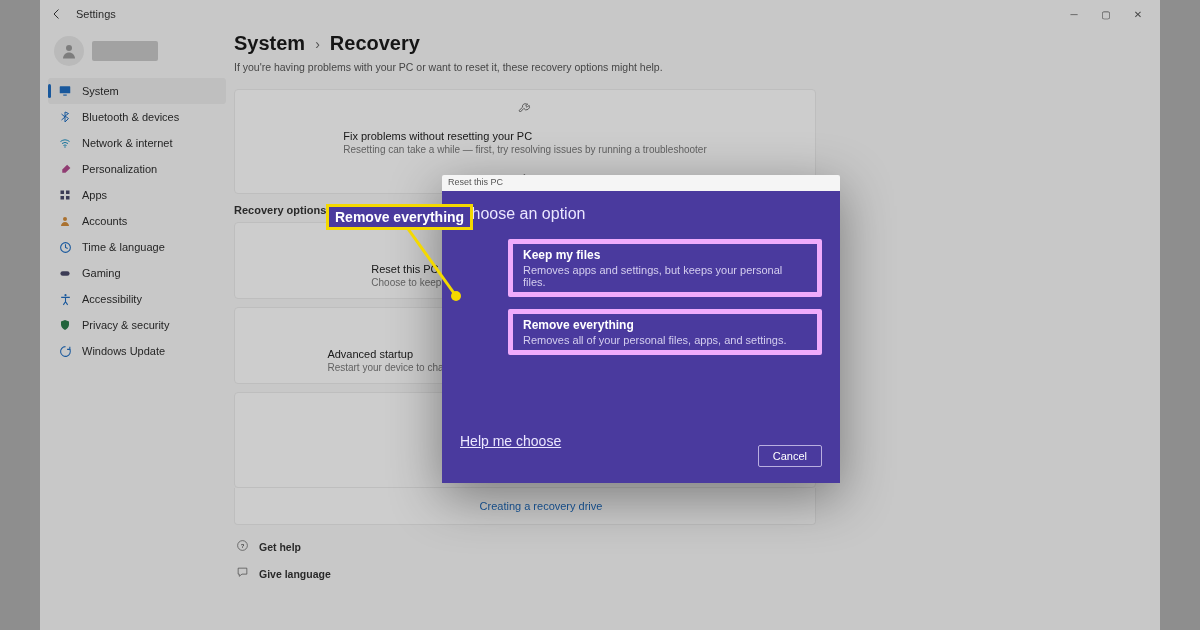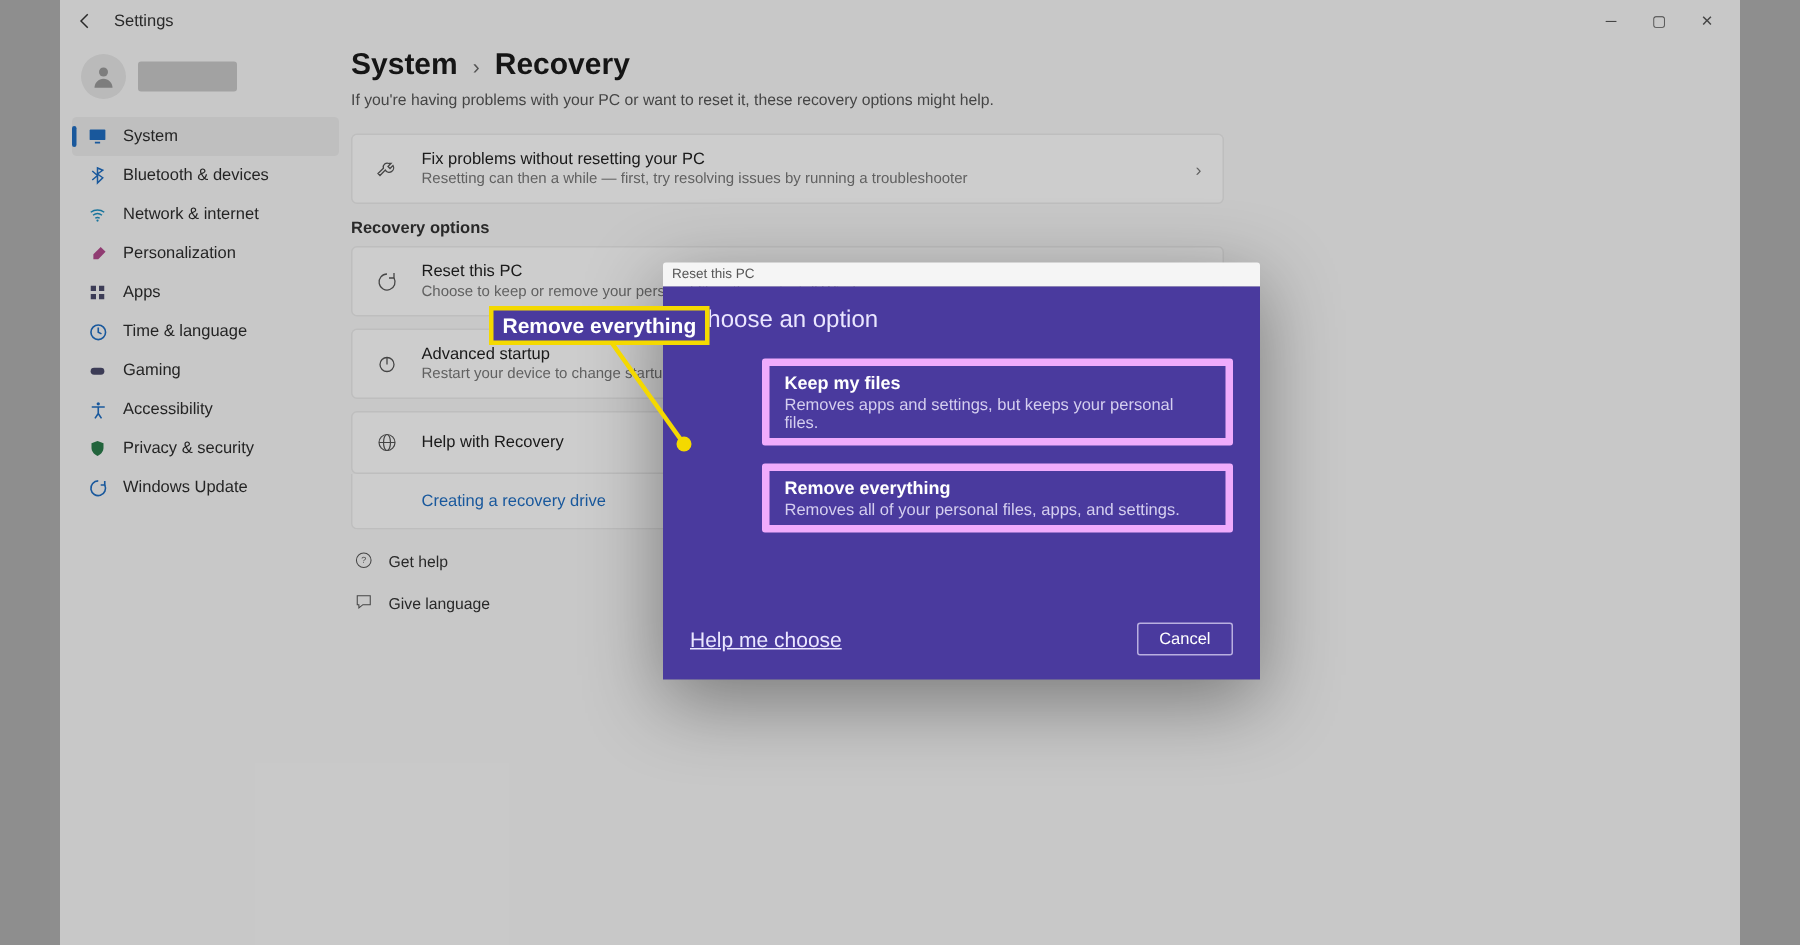--- a/index.html
+++ b/index.html
@@ -44,43 +44,43 @@
 .nav li.sel::before { content: ""; position: absolute; left: 0; top: 6px; bottom: 6px; width: 3px; background: #1f6cbf; border-radius: 2px; }
 .nav .nico { width: 14px; height: 14px; display: flex; align-items: center; justify-content: center; }
 
 
 .crumb { display: flex; align-items: center; gap: 10px; font-size: 20px; font-weight: 600; color: #1a1a1a; margin-bottom: 6px; }
 .crumb .chev { font-size: 14px; color: #666; font-weight: 400; }
 .crumb .parent { font-weight: 600; }
 .subtitle { font-size: 10.5px; color: #555; margin-bottom: 16px; }
 
 
-.card { background: #fbfbfb; border: 1px solid #e8e8e8; border-radius: 4px; margin-bottom: 8px; display: flex; align-items: center; padding: 10px 14px; gap: 14px; width: 582px; }
+.card { background: #fbfbfb; border: 1px solid #e8e8e8; border-radius: 4px; margin-bottom: 8px; display: flex; align-items: center; padding: 10px 14px; gap: 14px; width: 582px; flex-direction: column; }
 .card .cico { width: 18px; display: flex; align-items: center; justify-content: center; color: #555; }
 .card .ctxt { flex: 1; }
 .card .ct1 { font-size: 11px; color: #222; }
 .card .ct2 { font-size: 10px; color: #777; margin-top: 2px; }
 .card .cchev { color: #777; font-size: 12px; }
 
 .section-h { font-size: 11px; font-weight: 600; color: #333; margin: 10px 0 6px 0; }
 
-.footer-links { margin-top: 10px; }
+.footer-links { margin-top: 10px; font-weight: bold; }
 .flink { display: flex; align-items: center; gap: 10px; font-size: 10.5px; color: #333; padding: 4px 2px; margin-bottom: 4px; }
 
 
 .dialog-shadow { position: absolute; left: 402px; top: 175px; width: 398px; filter: drop-shadow(0 14px 26px rgba(0,0,0,0.4)); z-index: 20; }
 .dlg-titlebar { height: 16px; background: #f5f5f5; border-radius: 2px 2px 0 0; font-size: 9px; color: #555; padding: 2px 6px; }
 .dialog { background: #4a3a9e; color: #fff; padding: 14px 18px 16px 18px; }
 .dlg-h { font-size: 16px; font-weight: 400; margin-bottom: 16px; color: #eae6ff; }
 .opt { border: 5px solid #f0abfc; border-radius: 2px; padding: 4px 10px; margin-bottom: 12px; cursor: pointer; margin-left: 48px; }
 .opt .o1 { font-size: 12px; font-weight: 600; color: #fff; }
 .opt .o2 { font-size: 11px; color: #d4ceef; margin-top: 2px; }
 .dlg-footer { display: flex; align-items: center; justify-content: space-between; margin-top: 60px; }
 .help-link { font-size: 14px; text-decoration: underline; color: #eae6ff; }
-.cancel-btn { border: 1px solid #b9afe0; background: transparent; color: #fff; font-size: 11px; padding: 4px 14px; border-radius: 2px; cursor: pointer; }
+.cancel-btn { border: 1px solid #b9afe0; background: transparent; color: #fff; font-size: 11px; padding: 4px 14px; border-radius: 2px; cursor: pointer; margin-top: 30px; }
 
 
 .callout-box { position: absolute; left: 286px; top: 204px; z-index: 40; background: #4a3a9e; border: 3px solid #f4d900; padding: 2px 6px; color: #fff; font-size: 14px; font-weight: 600; }
 .callout-line { position: absolute; z-index: 35; pointer-events: none; }
 .callout-dot { position: absolute; width: 10px; height: 10px; background: #f4d900; border-radius: 50%; z-index: 40; }
 </style>
 </head>
 <body>
 
 <div class="app-outer">
@@ -154,20 +154,29 @@
                     <rect x="3" y="3" width="7" height="7" fill="#4a4a6a"></rect>
                     <rect x="14" y="3" width="7" height="7" fill="#4a4a6a"></rect>
                     <rect x="3" y="14" width="7" height="7" fill="#4a4a6a"></rect>
                     <rect x="14" y="14" width="7" height="7" fill="#4a4a6a"></rect>
                   </svg>
                 </span>
                 <span>Apps</span>
               </li>
               <li>
                 <span class="nico">
+                  <svg width="12" height="13" viewBox="0 0 24 24">
+                    <circle cx="12" cy="7" r="4" fill="#d08a3a"></circle>
+                    <path d="M4 21c0-4.4 3.6-8 8-8s8 3.6 8 8" fill="#d08a3a"></path>
+                  </svg>
+                </span>
+                <span>Accounts</span>
+              </li>
+              <li>
+                <span class="nico">
                   <svg width="13" height="13" viewBox="0 0 24 24">
                     <circle cx="12" cy="12" r="9" fill="none" stroke="#1f6cbf" stroke-width="2"></circle>
                     <path d="M12 6v6l4 2" stroke="#1f6cbf" stroke-width="2" fill="none"></path>
                   </svg>
                 </span>
                 <span>Time &amp; language</span>
               </li>
               <li>
                 <span class="nico">
                   <svg width="14" height="11" viewBox="0 0 24 24">
@@ -214,21 +223,21 @@
         <div class="subtitle">If you're having problems with your PC or want to reset it, these recovery options might help.</div>
 
         <div class="card">
           <div class="cico">
             <svg width="16" height="16" viewBox="0 0 24 24">
                   <path d="M14 6a4 4 0 0 0-5.6 4.7L3 16l2 2 5.3-5.4A4 4 0 0 0 18 8l-3 3-2-2 3-3z" fill="none" stroke="#555" stroke-width="1.3"></path>
                 </svg>
           </div>
           <div class="ctxt">
             <div class="ct1">Fix problems without resetting your PC</div>
-            <div class="ct2">Resetting can then a while — first, try resolving issues by running a troubleshooter</div>
+            <div class="ct2">Resetting can take a while — first, try resolving issues by running a troubleshooter</div>
           </div>
           <div class="cchev">›</div>
         </div>
 
         <div class="section-h">Recovery options</div>
 
         <div class="card">
           <div class="cico">
             <svg width="16" height="16" viewBox="0 0 24 24">
                   <path d="M12 4a8 8 0 1 0 7 4" fill="none" stroke="#555" stroke-width="1.3"></path>

